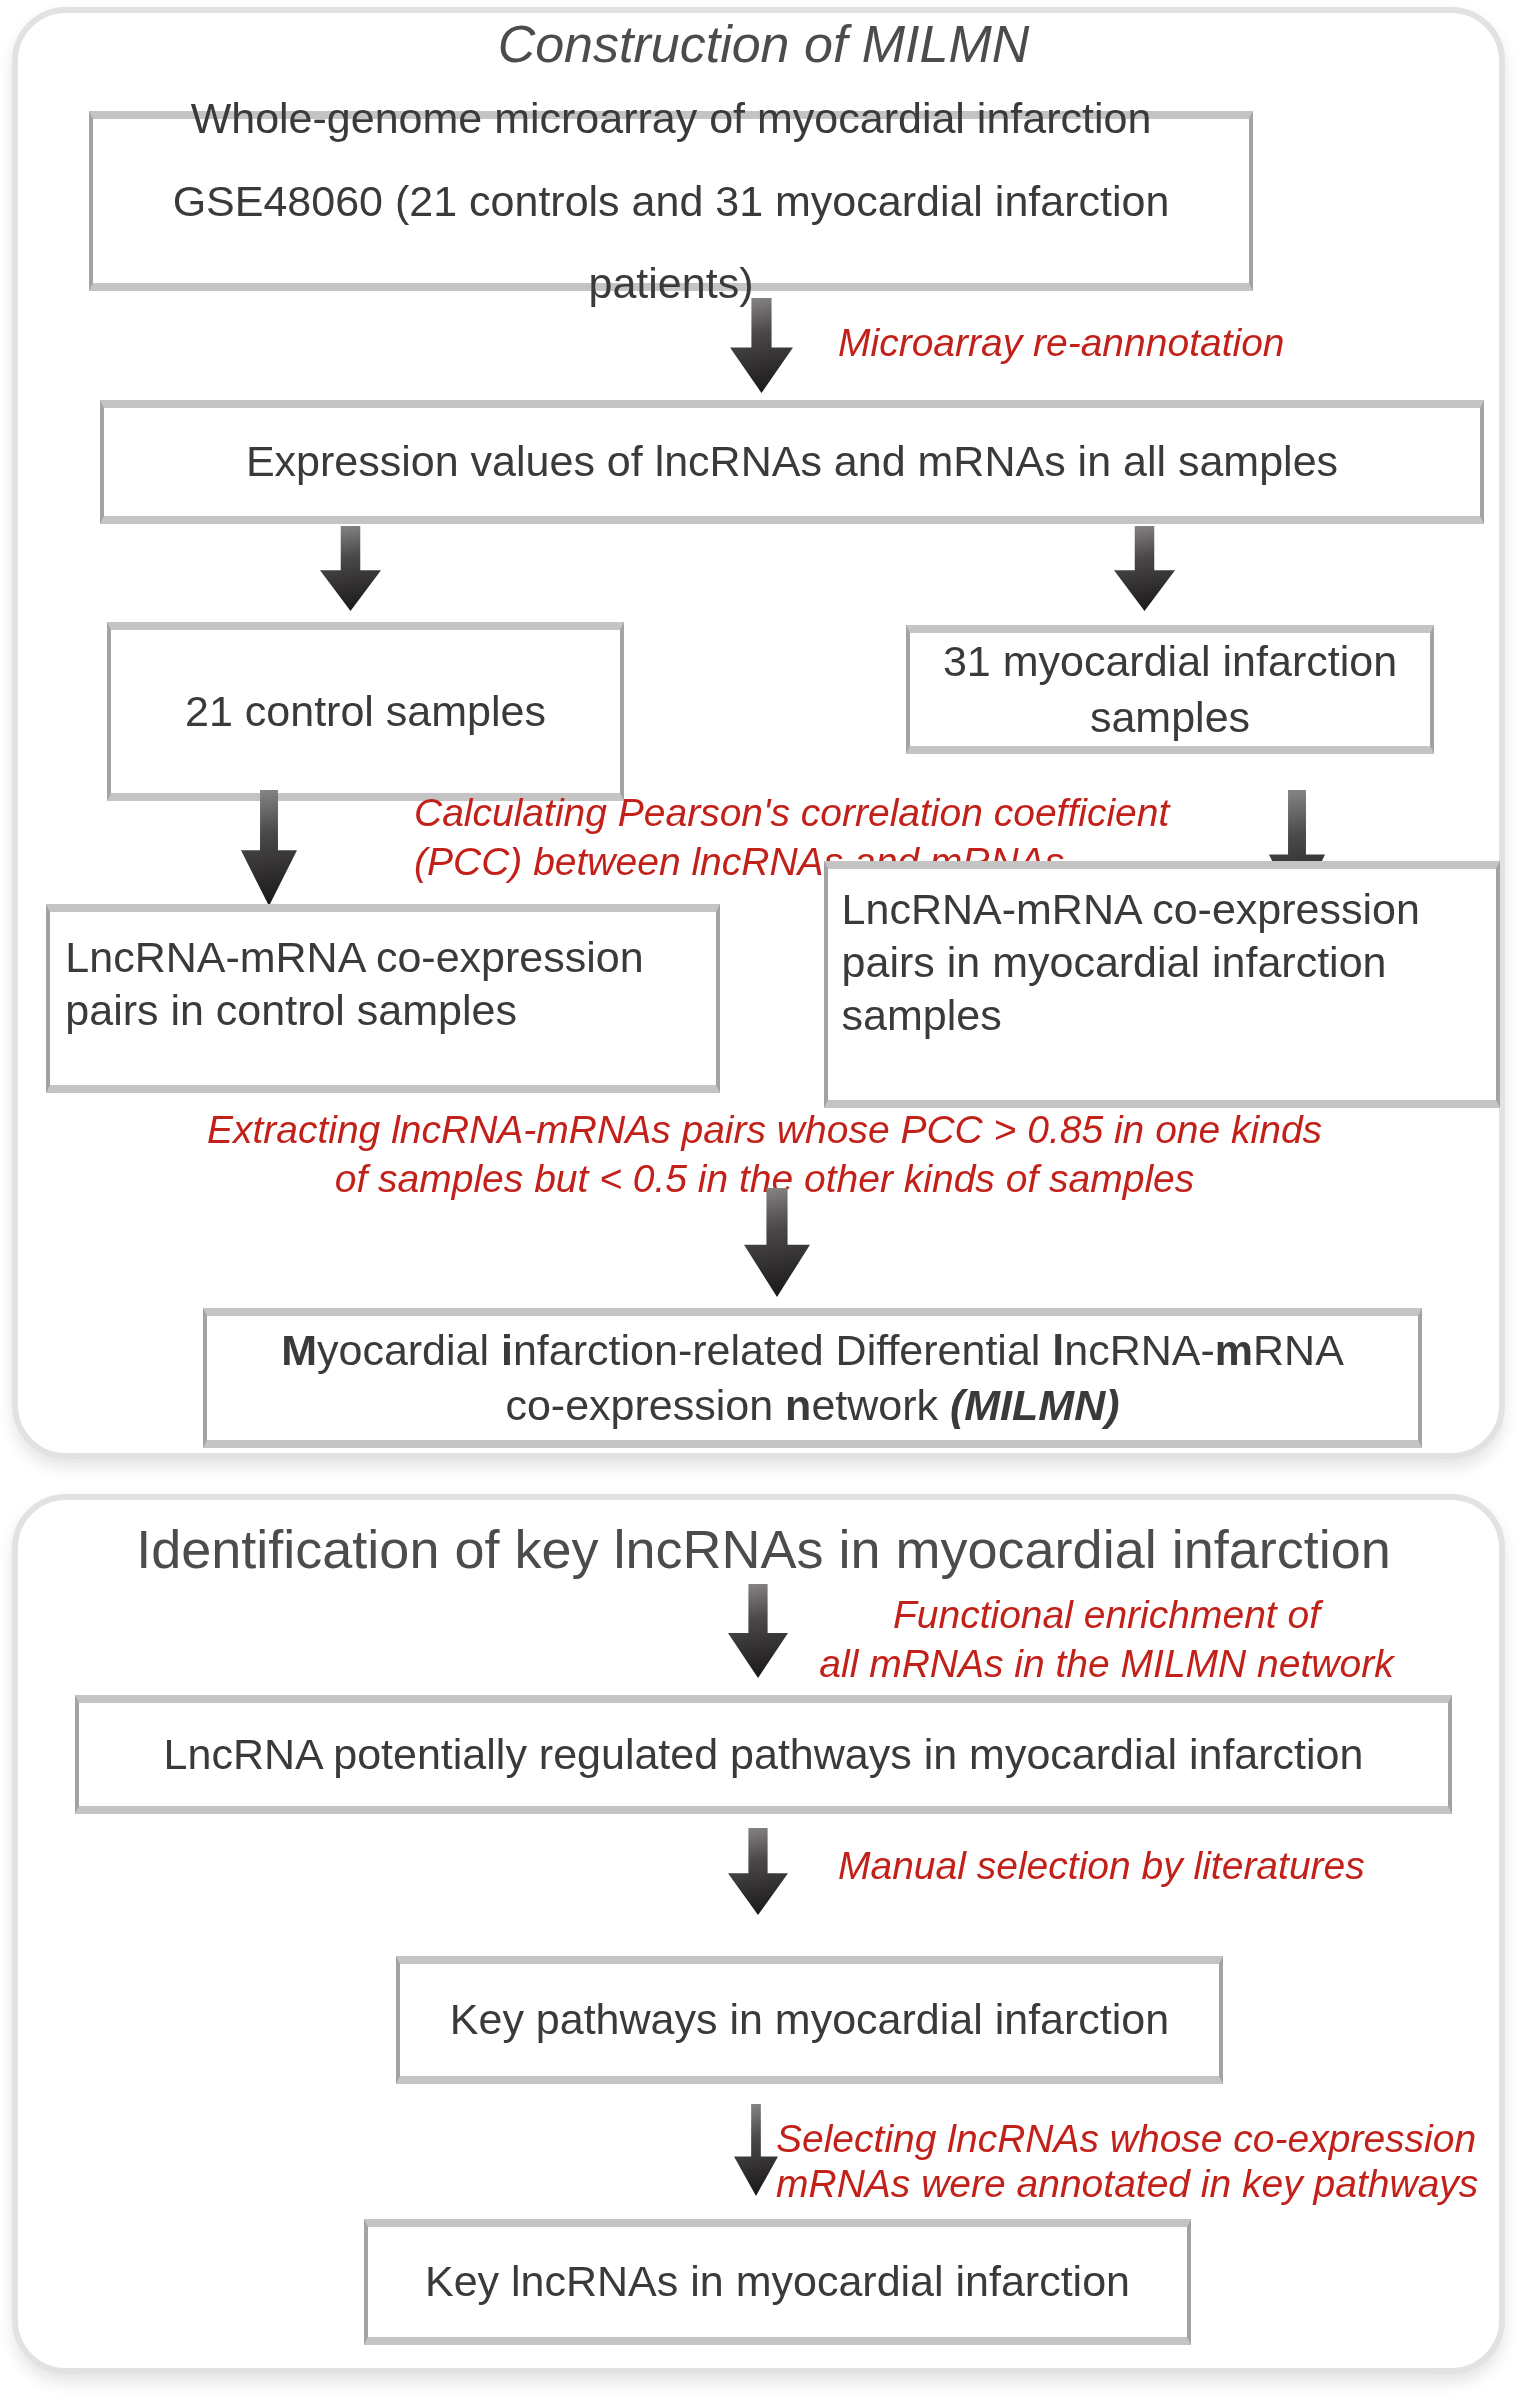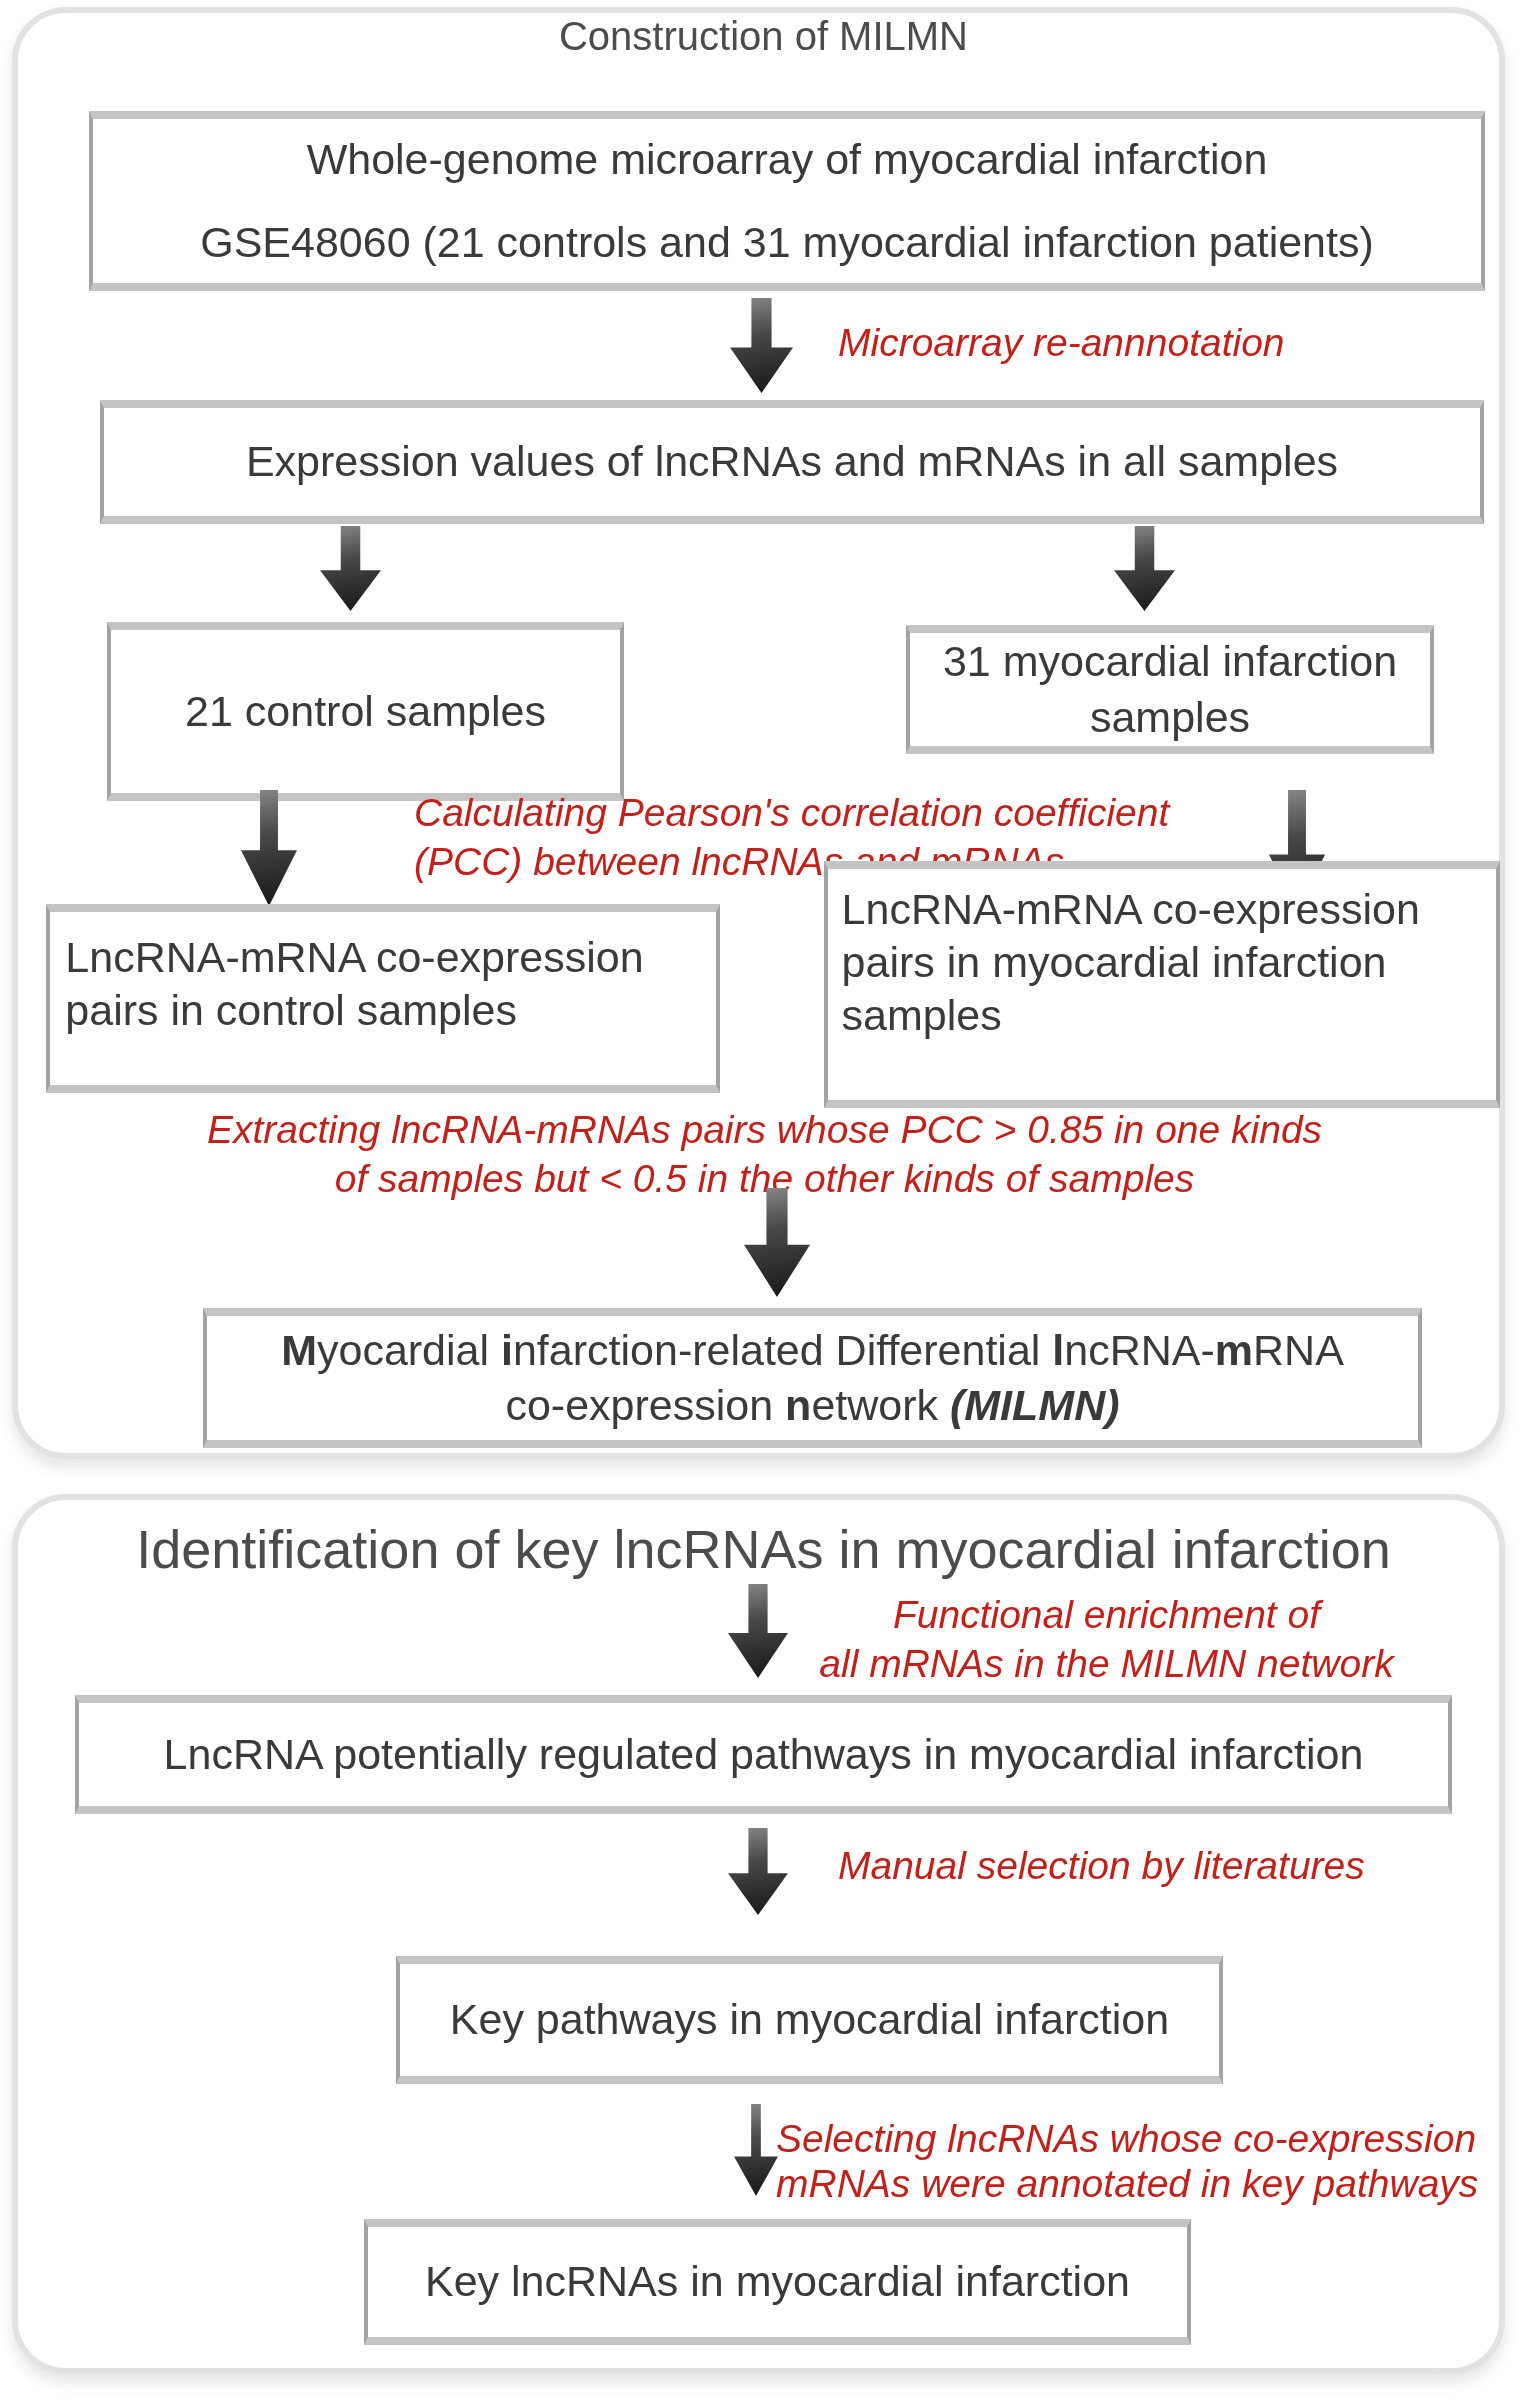--- a/index.html
+++ b/index.html
@@ -19,32 +19,32 @@
     position:absolute;left:12px;width:1493px;background:#fff;
     border:6px solid var(--panel-border);border-radius:54px;
     box-shadow:0 8.5px 15.3px rgba(0,0,0,0.10);box-sizing:border-box;
   }
   #panel1{top:6.8px;height:1452px;}
   #panel2{top:1494px;height:880px;}
   .flow-title{
     position:absolute;left:0;width:100%;text-align:center;
     color:var(--title-gray);white-space:nowrap;
   }
-  #title1{top:13.6px;font-size:40px;}
+  #title1{top:13.6px;font-size:52px;font-style:italic;}
   #title2{top:1518px;font-size:54px;}
   .box{
     position:absolute;background:#fff;box-sizing:border-box;
     border-left:4.3px solid var(--box-side);border-right:4.3px solid var(--box-side);
     border-top:8.5px solid var(--box-band);border-bottom:8.5px solid var(--box-band);
     color:var(--box-text);font-size:43px;line-height:1.3;
     display:flex;flex-direction:column;justify-content:center;align-items:center;
     text-align:center;
   }
   .bl{display:block;}
-  #box-a{left:89px;top:111px;width:1396px;height:180px;line-height:1.92;}
+  #box-a{left:89px;top:111px;width:1164px;height:180px;line-height:1.92;}
   #box-b{left:100px;top:400px;width:1384px;height:124px;}
   #box-c{left:107px;top:622px;width:517px;height:179px;}
   #box-d{left:906px;top:625px;width:528px;height:129px;}
   #box-e{left:46px;top:904px;width:674px;height:189px;justify-content:flex-start;
          align-items:flex-start;text-align:left;padding:19px 0 0 15.3px;line-height:1.24;}
   #box-f{left:824px;top:861px;width:676px;height:247px;justify-content:flex-start;
          align-items:flex-start;text-align:left;padding:13.6px 0 0 13.6px;line-height:1.24;}
   #box-g{left:203px;top:1308px;width:1219px;height:140px;line-height:1.28;}
   #box-h{left:75px;top:1695px;width:1377px;height:119px;}
   #box-i{left:364px;top:1956px;width:827px;height:128px;margin-left:32px;}

